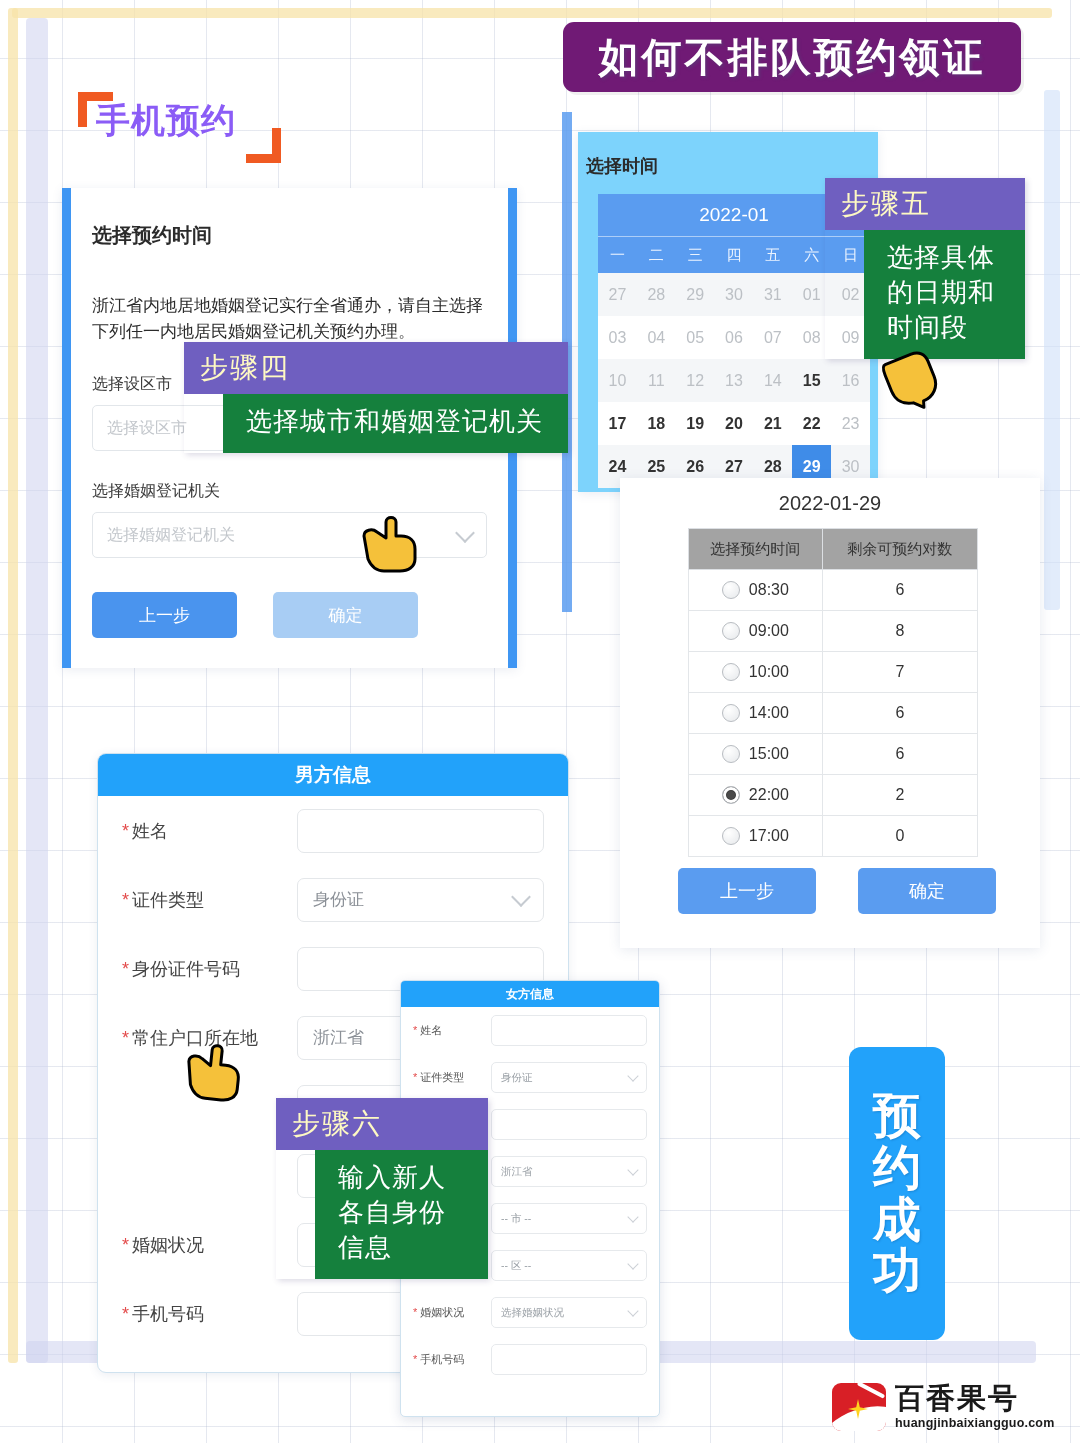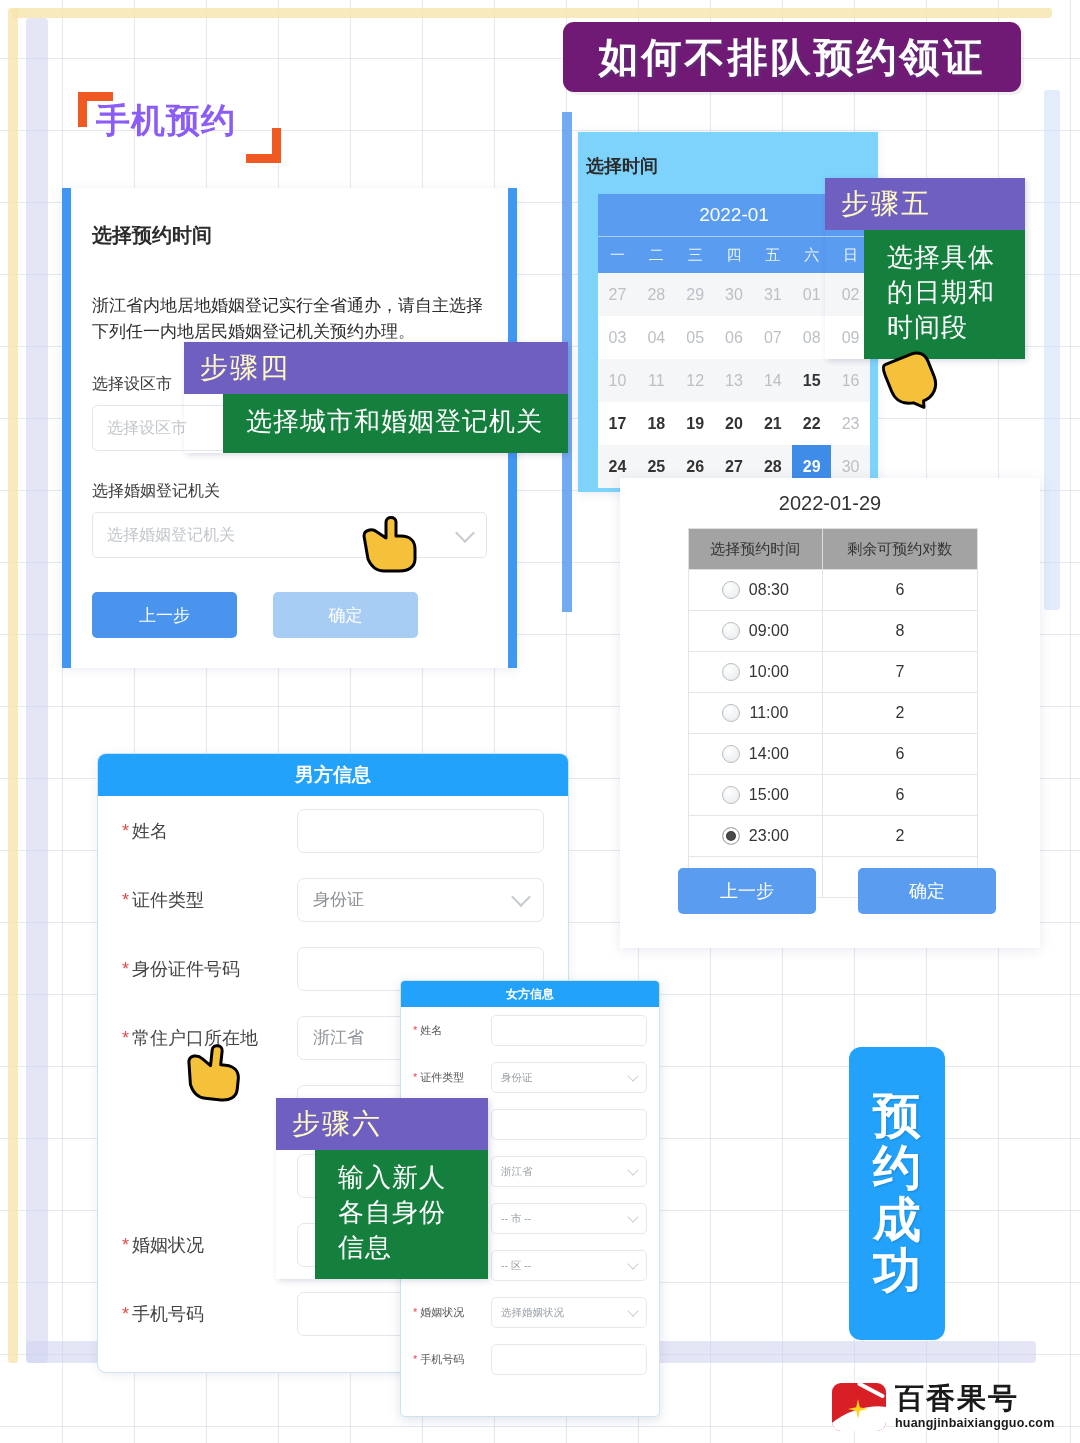--- a/index.html
+++ b/index.html
@@ -311,48 +311,39 @@
               <span class="radio"></span>
               <span>10:00</span>
             </div>
           </td>
           <td>7</td>
         </tr>
         <tr>
           <td>
             <div class="radio-cell">
               <span class="radio"></span>
-              <span>11:00</span>
-            </div>
-          </td>
-          <td>2</td>
-        </tr>
-        <tr>
-          <td>
-            <div class="radio-cell">
-              <span class="radio"></span>
               <span>14:00</span>
             </div>
           </td>
           <td>6</td>
         </tr>
         <tr>
           <td>
             <div class="radio-cell">
               <span class="radio"></span>
               <span>15:00</span>
             </div>
           </td>
           <td>6</td>
         </tr>
         <tr>
           <td>
             <div class="radio-cell">
               <span class="radio on"></span>
-              <span>23:00</span>
+              <span>22:00</span>
             </div>
           </td>
           <td>2</td>
         </tr>
         <tr>
           <td>
             <div class="radio-cell">
               <span class="radio"></span>
               <span>17:00</span>
             </div>

